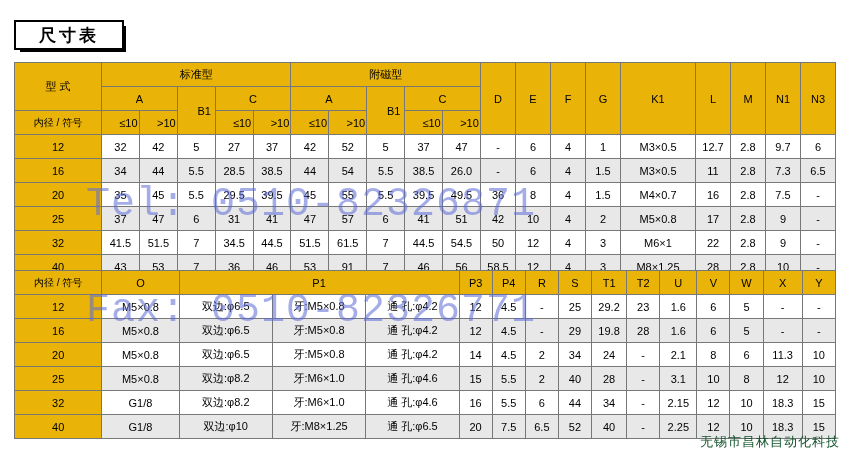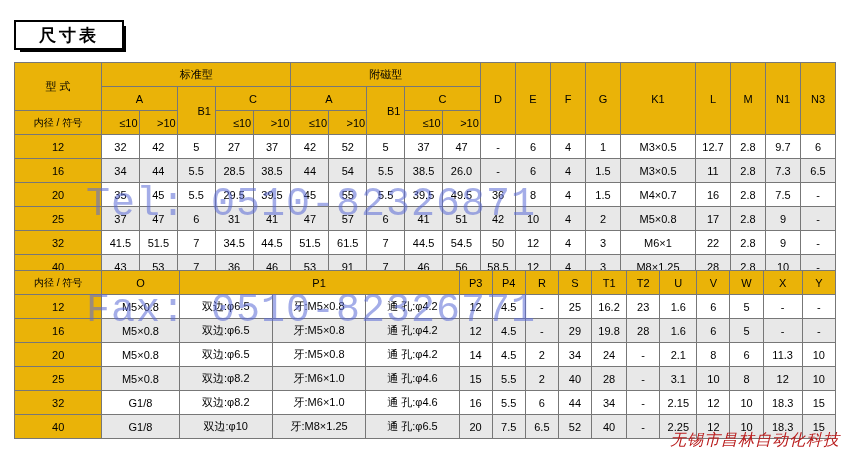--- a/index.html
+++ b/index.html
@@ -48,23 +48,22 @@
     position:absolute;color:#5b6bd6;opacity:.55;
     font-family:Liberation Mono, monospace;
     font-size:40px;white-space:nowrap;pointer-events:none;
     letter-spacing:1px;
   }
   #wm1{left:86px;top:182px;}
   #wm2{left:86px;top:288px;}
 
   .brand{
     position:absolute;right:10px;bottom:6px;
-    font-size:16px;color:#b91c1c;letter-spacing:1px;
+    font-size:13px;color:#14532d;letter-spacing:1px;
     font-family:"Liberation Sans","DejaVu Sans",sans-serif;
-    font-style:italic;
   }
 </style>
 </head>
 <body>
 
 <div class="page">
 
   <div class="title-tab">尺寸表</div>
 
   <table class="tbl" id="table1">
@@ -262,21 +261,21 @@
       <tr class="white">
         <td class="hdr">12</td>
         <td>M5×0.8</td>
         <td>双边:φ6.5</td>
         <td>牙:M5×0.8</td>
         <td>通 孔:φ4.2</td>
         <td>12</td>
         <td>4.5</td>
         <td>-</td>
         <td>25</td>
-        <td>16.2</td>
+        <td>29.2</td>
         <td>23</td>
         <td>1.6</td>
         <td>6</td>
         <td>5</td>
         <td>-</td>
         <td>-</td>
       </tr>
       <tr class="alt">
         <td class="hdr">16</td>
         <td>M5×0.8</td>

